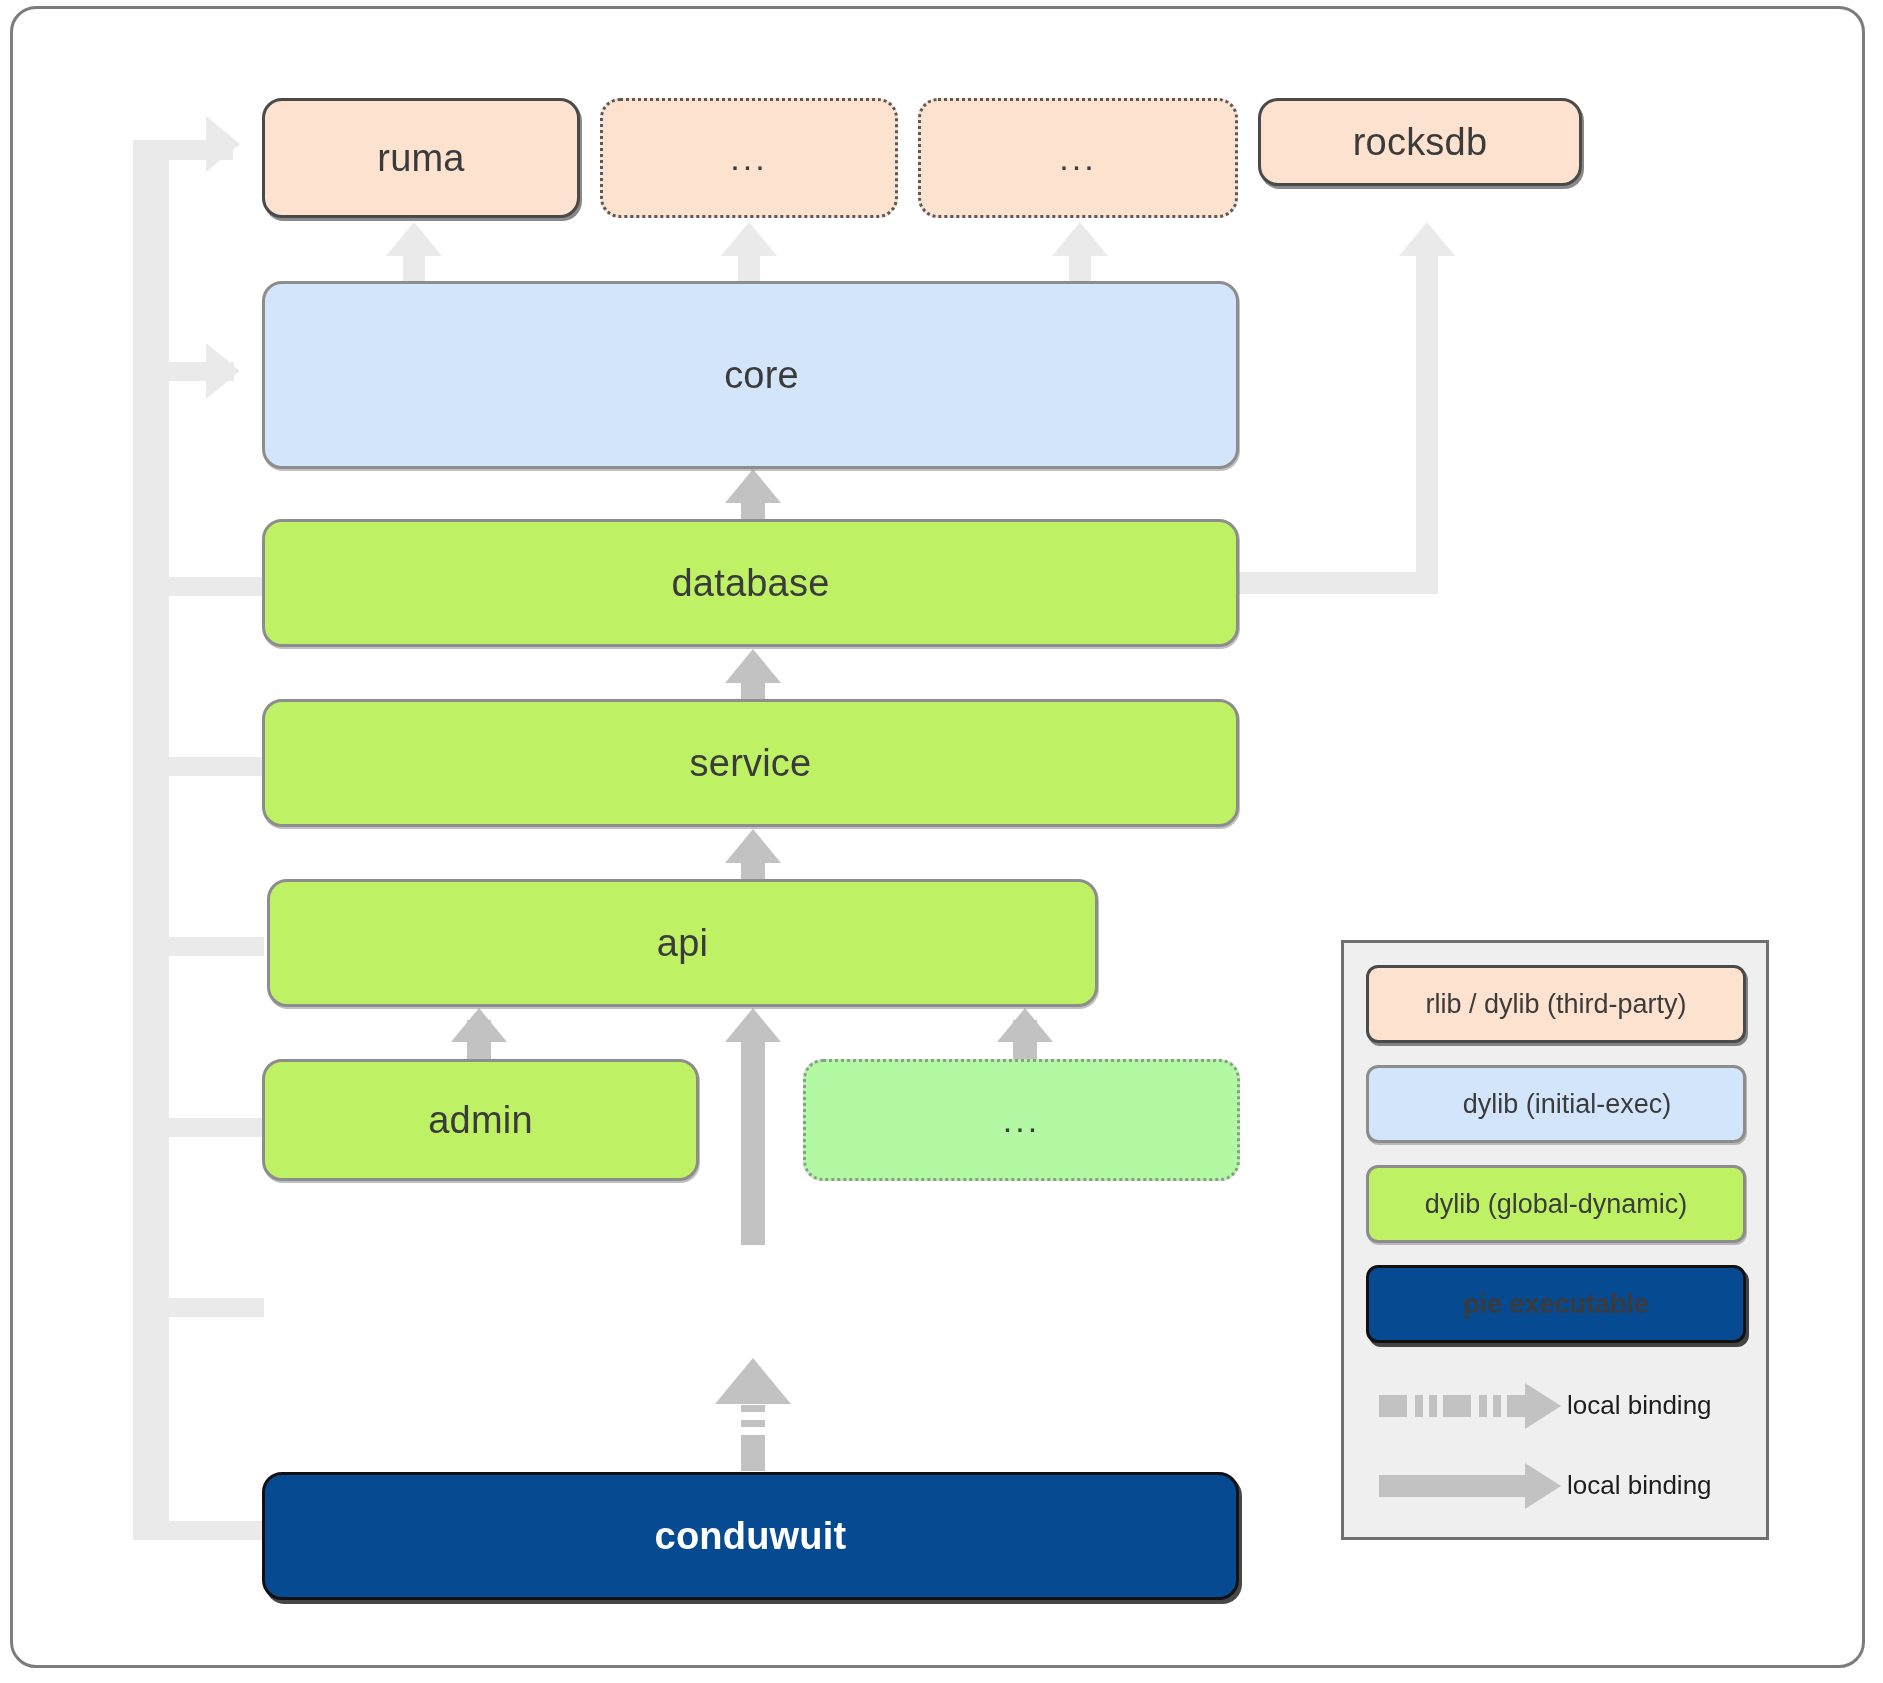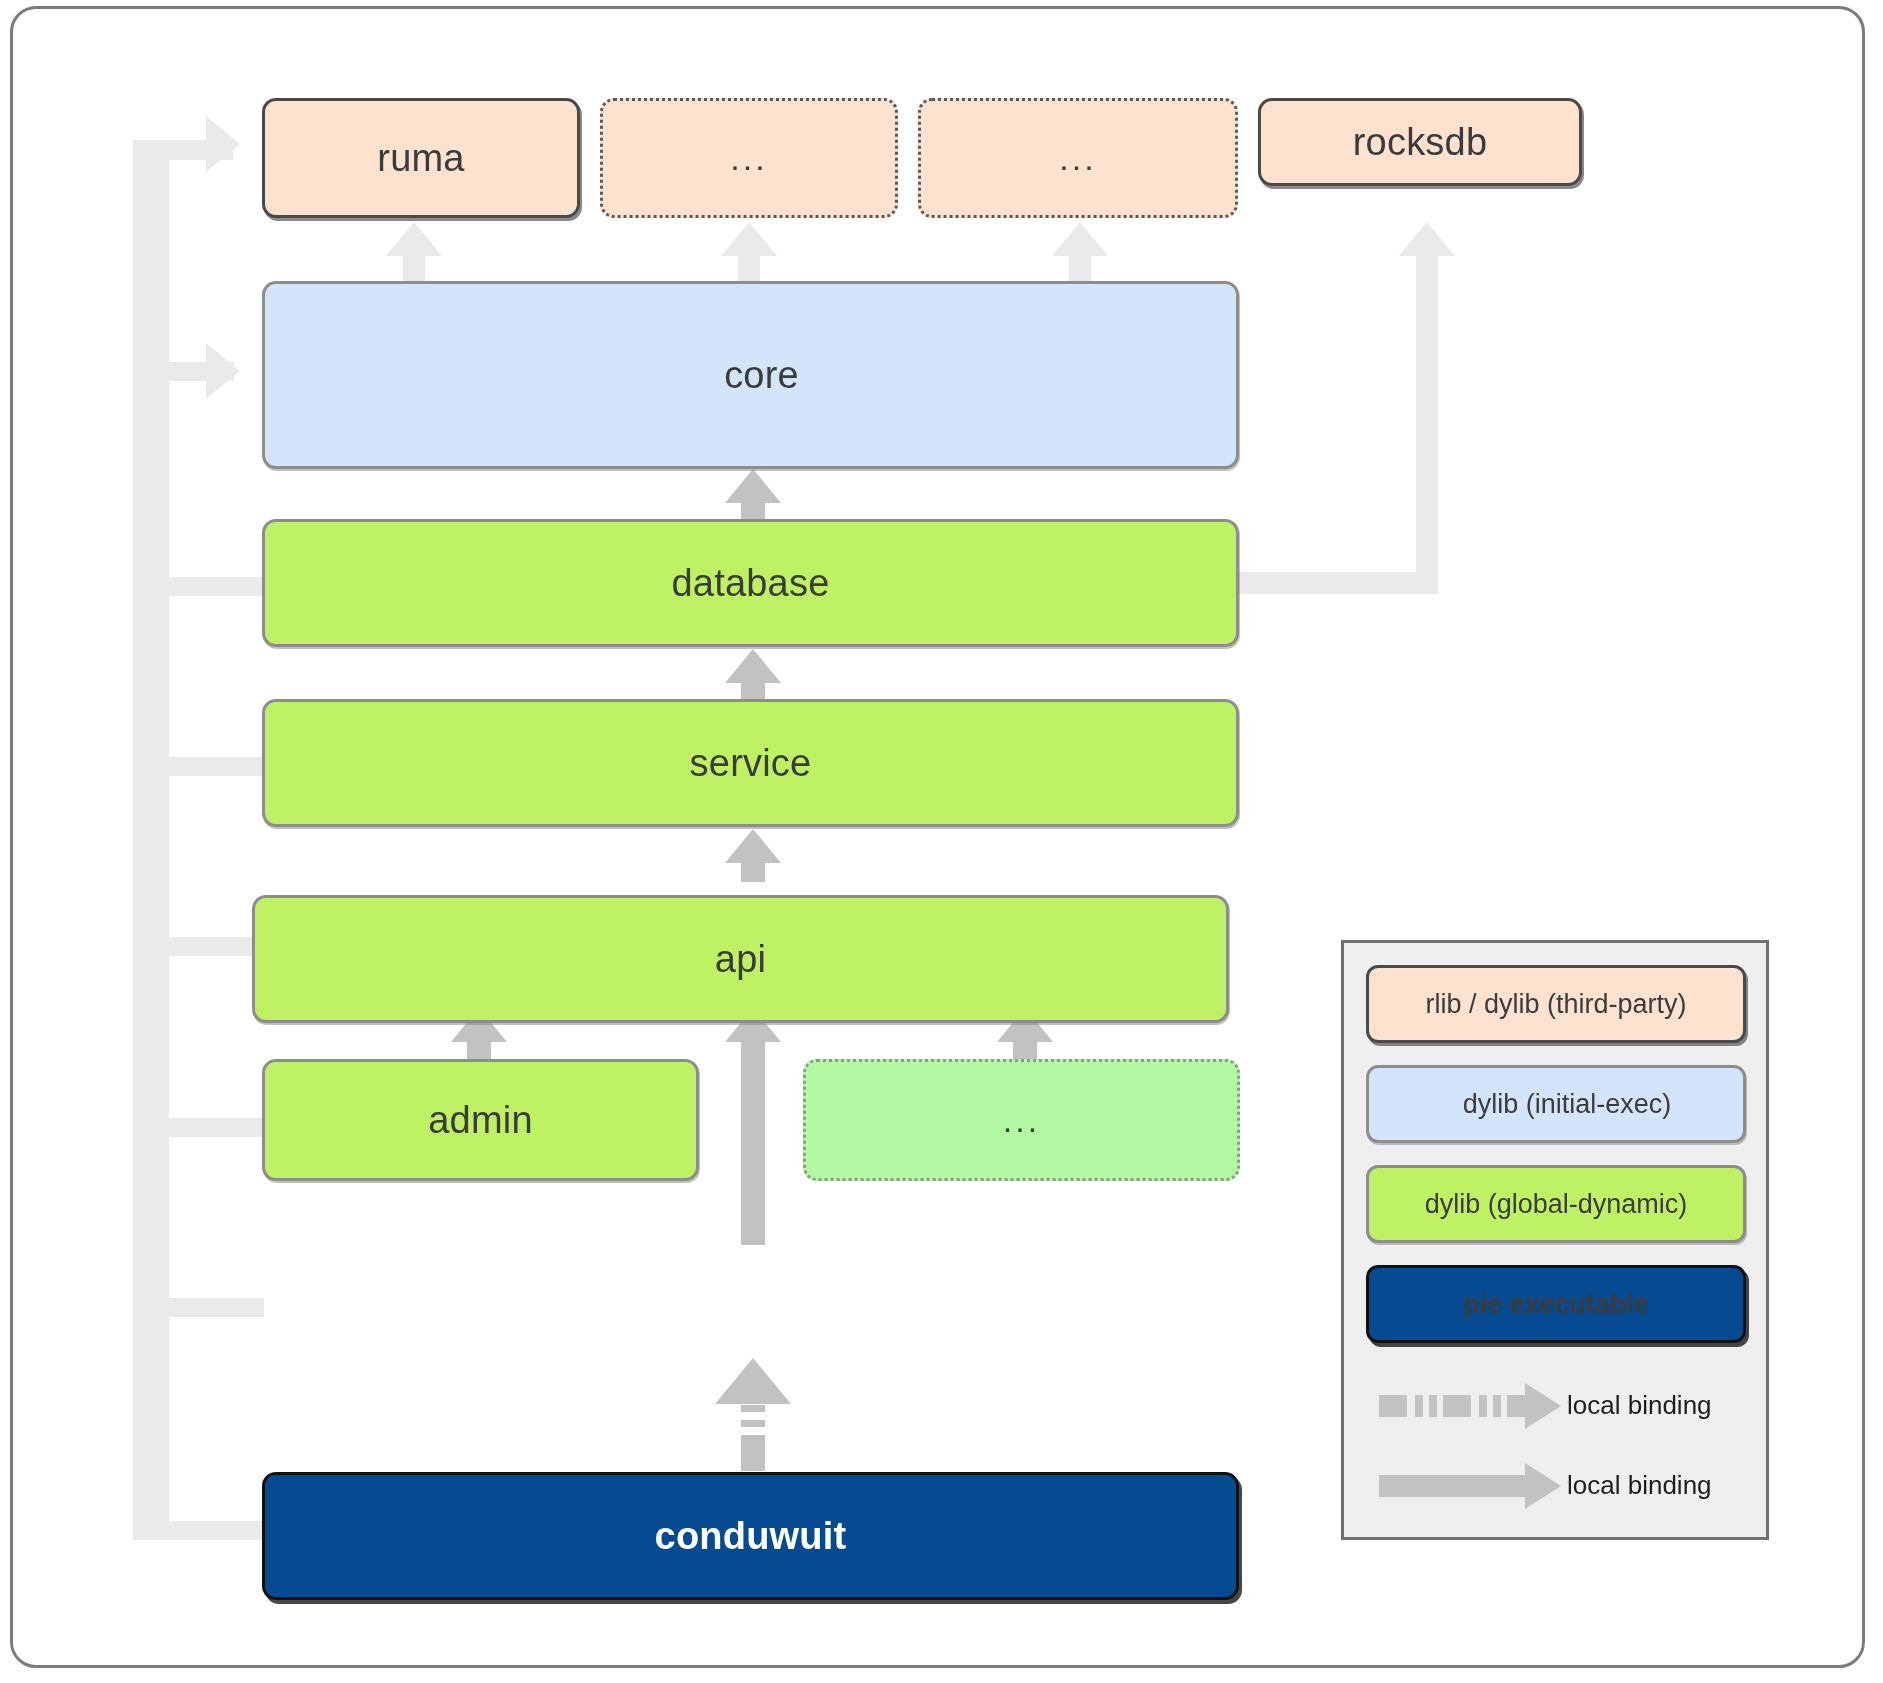--- a/index.html
+++ b/index.html
@@ -21,21 +21,21 @@
     border:3px solid #7c7c7c;
     border-radius:26px;
     box-sizing:border-box;
     background:#fff;
   }
 
   
   .node{
     position:absolute;
     box-sizing:border-box;
-    border-radius:14px;
+    border-radius:20px;
     display:flex;
     align-items:center;
     justify-content:center;
     font-size:38px;
     color:#3b3b3b;
     letter-spacing:.2px;
     z-index:5;
   }
   .node.dots{ font-size:34px; letter-spacing:3px; }
 
@@ -207,21 +207,21 @@
   </div>
 
   <div class="node globaldyn" style="left:262px; top:519px; width:977px; height:128px;">
     <span>database</span>
   </div>
 
   <div class="node globaldyn" style="left:262px; top:699px; width:977px; height:128px;">
     <span>service</span>
   </div>
 
-  <div class="node globaldyn" style="left:252px; top:879px; width:977px; height:128px;margin-top:16px;">
+  <div class="node globaldyn" style="left:267px; top:879px; width:831px; height:128px;">
     <span>api</span>
   </div>
 
   <div class="node globaldyn" style="left:262px; top:1059px; width:437px; height:122px;">
     <span>admin</span>
   </div>
 
   <div class="node globaldyn-dotted dots" style="left:803px; top:1059px; width:437px; height:122px;">
     <span>...</span>
   </div>

